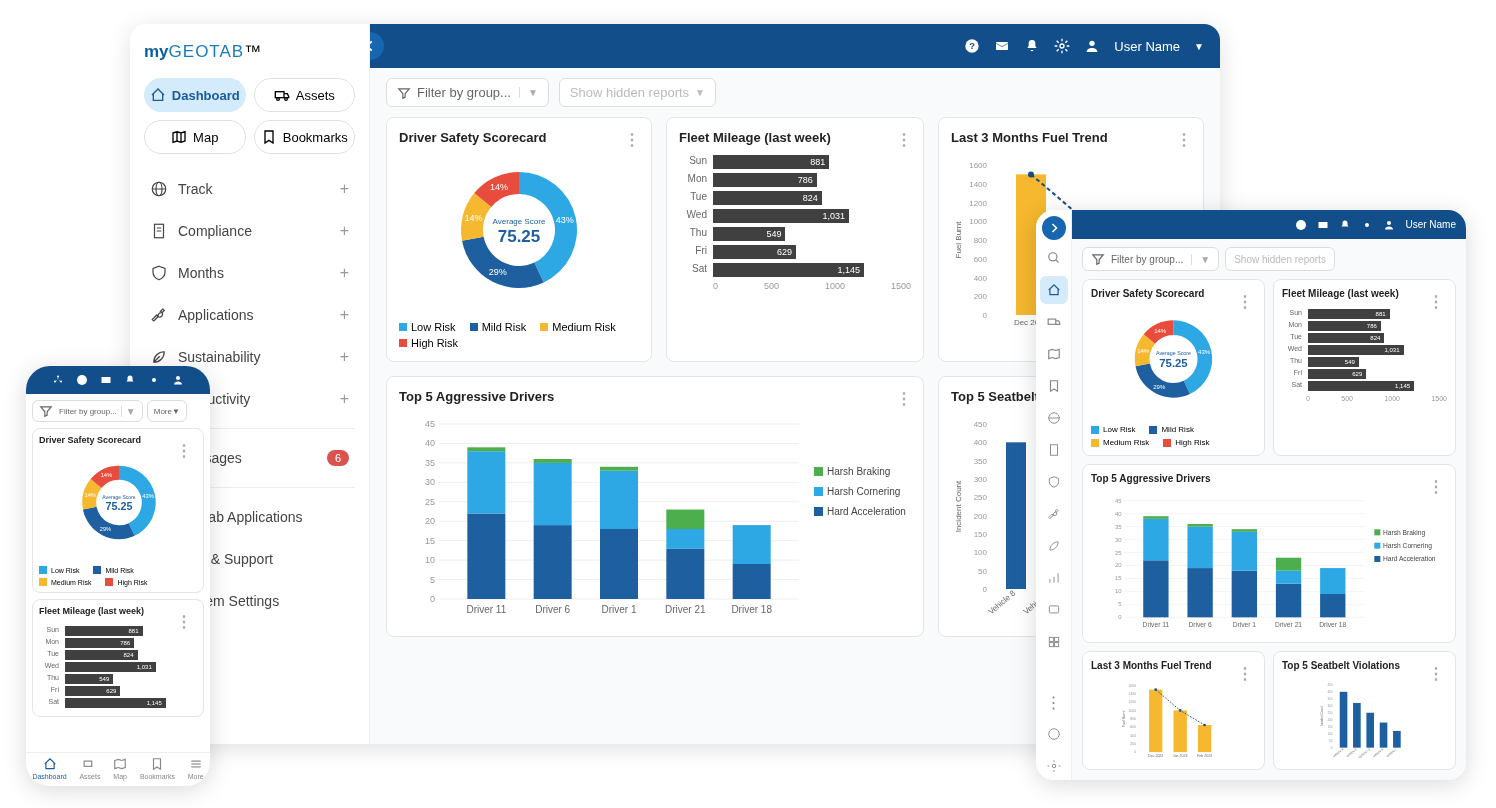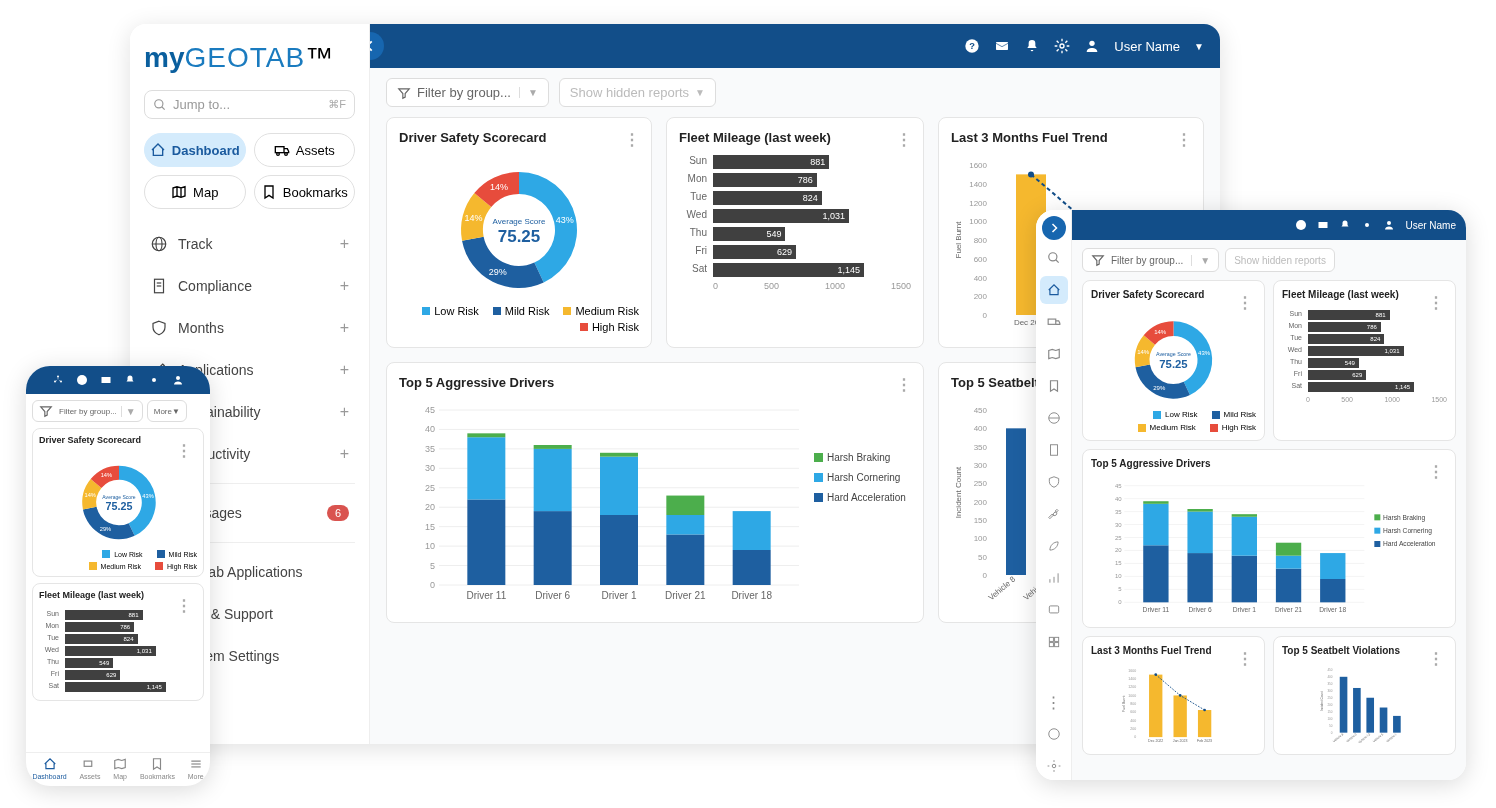--- a/index.html
+++ b/index.html
@@ -1,19 +1,19 @@
 <!DOCTYPE html>
 <html><head>
 <meta charset="utf-8">
 <style>
 * { box-sizing: border-box; margin: 0; padding: 0; font-family: -apple-system, BlinkMacSystemFont, 'Segoe UI', Arial, sans-serif; }
 body { background: #fff; width: 1496px; height: 808px; position: relative; overflow: hidden; }
 .main-app { position: absolute; left: 130px; top: 24px; width: 1090px; height: 720px; background: #fff; border-radius: 16px; box-shadow: 0 4px 24px rgba(0,0,0,0.12); display: flex; overflow: hidden; }
 .sidebar { width: 240px; background: #fff; border-right: 1px solid #eee; padding: 18px 14px; }
-.logo { font-size: 28px; font-weight: 400; margin-bottom: 16px; }
+.logo { font-size: 17px; font-weight: 400; margin-bottom: 16px; }
 .logo .my { color: #0a5f9e; font-weight: 700; }
 .logo .geotab { color: #1a7bbf; letter-spacing: 1px; font-weight: 300; }
 .search-box { display: flex; align-items: center; border: 1px solid #ddd; border-radius: 8px; padding: 6px 8px; margin-bottom: 14px; font-size: 13px; color: #999; }
 .search-box svg { width: 14px; height: 14px; margin-right: 6px; }
 .search-box .kbd { margin-left: auto; font-size: 11px; color: #aaa; }
 .pill-row { display: flex; gap: 8px; margin-bottom: 8px; }
 .pill { flex: 1; display: flex; align-items: center; justify-content: center; gap: 6px; padding: 8px 4px; border-radius: 20px; font-size: 13px; border: 1px solid #e0e0e0; background: #fff; cursor: pointer; }
 .pill.active { background: #d4ebfc; border-color: #d4ebfc; color: #1a5a9e; font-weight: 600; }
 .pill svg { width: 16px; height: 16px; }
 .nav-list { margin-top: 14px; }
@@ -30,21 +30,21 @@
 .filter-row { padding: 10px 16px; display: flex; gap: 10px; }
 .filter-box { display: flex; align-items: center; border: 1px solid #ddd; border-radius: 6px; background: #fff; padding: 6px 10px; font-size: 13px; color: #666; cursor: pointer; }
 .filter-box svg { width: 14px; height: 14px; margin-right: 6px; }
 .filter-caret { border-left: 1px solid #ddd; margin-left: 8px; padding-left: 8px; color: #aaa; font-size: 10px; }
 .card-grid { padding: 0 16px 16px; display: grid; grid-template-columns: repeat(3, 1fr); gap: 14px; overflow-y: auto; }
 .card { background: #fff; border: 1px solid #e5e5e5; border-radius: 8px; padding: 12px; position: relative; }
 .card-title { font-size: 13px; font-weight: 600; color: #222; margin-bottom: 10px; }
 .card-menu { position: absolute; top: 12px; right: 12px; color: #aaa; cursor: pointer; font-weight: bold; letter-spacing: -1px; }
 .card.span2 { grid-column: span 2; }
 svg { display: block; }
-.legend { display: flex; flex-wrap: wrap; gap: 4px 14px; font-size: 11px; margin-top: 0; justify-content: flex-end; }
+.legend { display: flex; flex-wrap: wrap; gap: 4px 14px; font-size: 11px; margin-top: 16px; justify-content: flex-start; }
 .legend-item { display: flex; align-items: center; gap: 4px; }
 .legend-sq { width: 8px; height: 8px; }
 .hbar-row { display: flex; align-items: flex-start; font-size: 10px; margin-bottom: 4px; }
 .hbar-label { width: 28px; text-align: right; margin-right: 6px; color: #666; }
 .hbar-track { flex: 1; position: relative; height: 14px; }
 .hbar-fill { height: 100%; background: #404040; position: relative; }
 .hbar-val { position: absolute; right: 4px; top: 0; line-height: 14px; color: #fff; font-size: 9px; }
 .axis { display: flex; justify-content: space-between; font-size: 9px; color: #999; margin-top: 4px; margin-left: 34px; }
 .tablet { position: absolute; left: 1036px; top: 210px; width: 430px; height: 570px; background: #fff; border-radius: 18px; box-shadow: 0 4px 24px rgba(0,0,0,0.15); overflow: hidden; display: flex; }
 .tablet-sidebar { width: 38px; background: #fff; border-right: 1px solid #eee; display: flex; flex-direction: column; align-items: center; padding-top: 6px; gap: 4px; }
@@ -73,28 +73,20 @@
 .phone-bottombar .btab.active { color: #1a5a9e; }
 .phone-bottombar svg { width: 14px; height: 14px; }
 </style>
 </head>
 <body>
 
 <div class="main-app">
   <div class="sidebar">
     <div class="logo">
       <span class="my">my</span><span class="geotab">GEOTAB</span><span>™</span>
-    </div>
-    <div class="search-box">
-      <svg viewBox="0 0 24 24" fill="none" stroke="#999" stroke-width="2">
-          <circle cx="10" cy="10" r="7"></circle>
-          <line x1="20" y1="20" x2="15" y2="15"></line>
-        </svg>
-      <span>Jump to...</span>
-      <span class="kbd">⌘F</span>
     </div>
     <div class="pill-row">
       <div class="pill active">
         <svg viewBox="0 0 24 24" fill="none" stroke="currentColor" stroke-width="2">
             <path d="M3 12l9-9 9 9M5 10v10h14V10"></path>
           </svg>
         <span>Dashboard</span>
       </div>
       <div class="pill">
         <svg viewBox="0 0 24 24" fill="none" stroke="currentColor" stroke-width="2">

